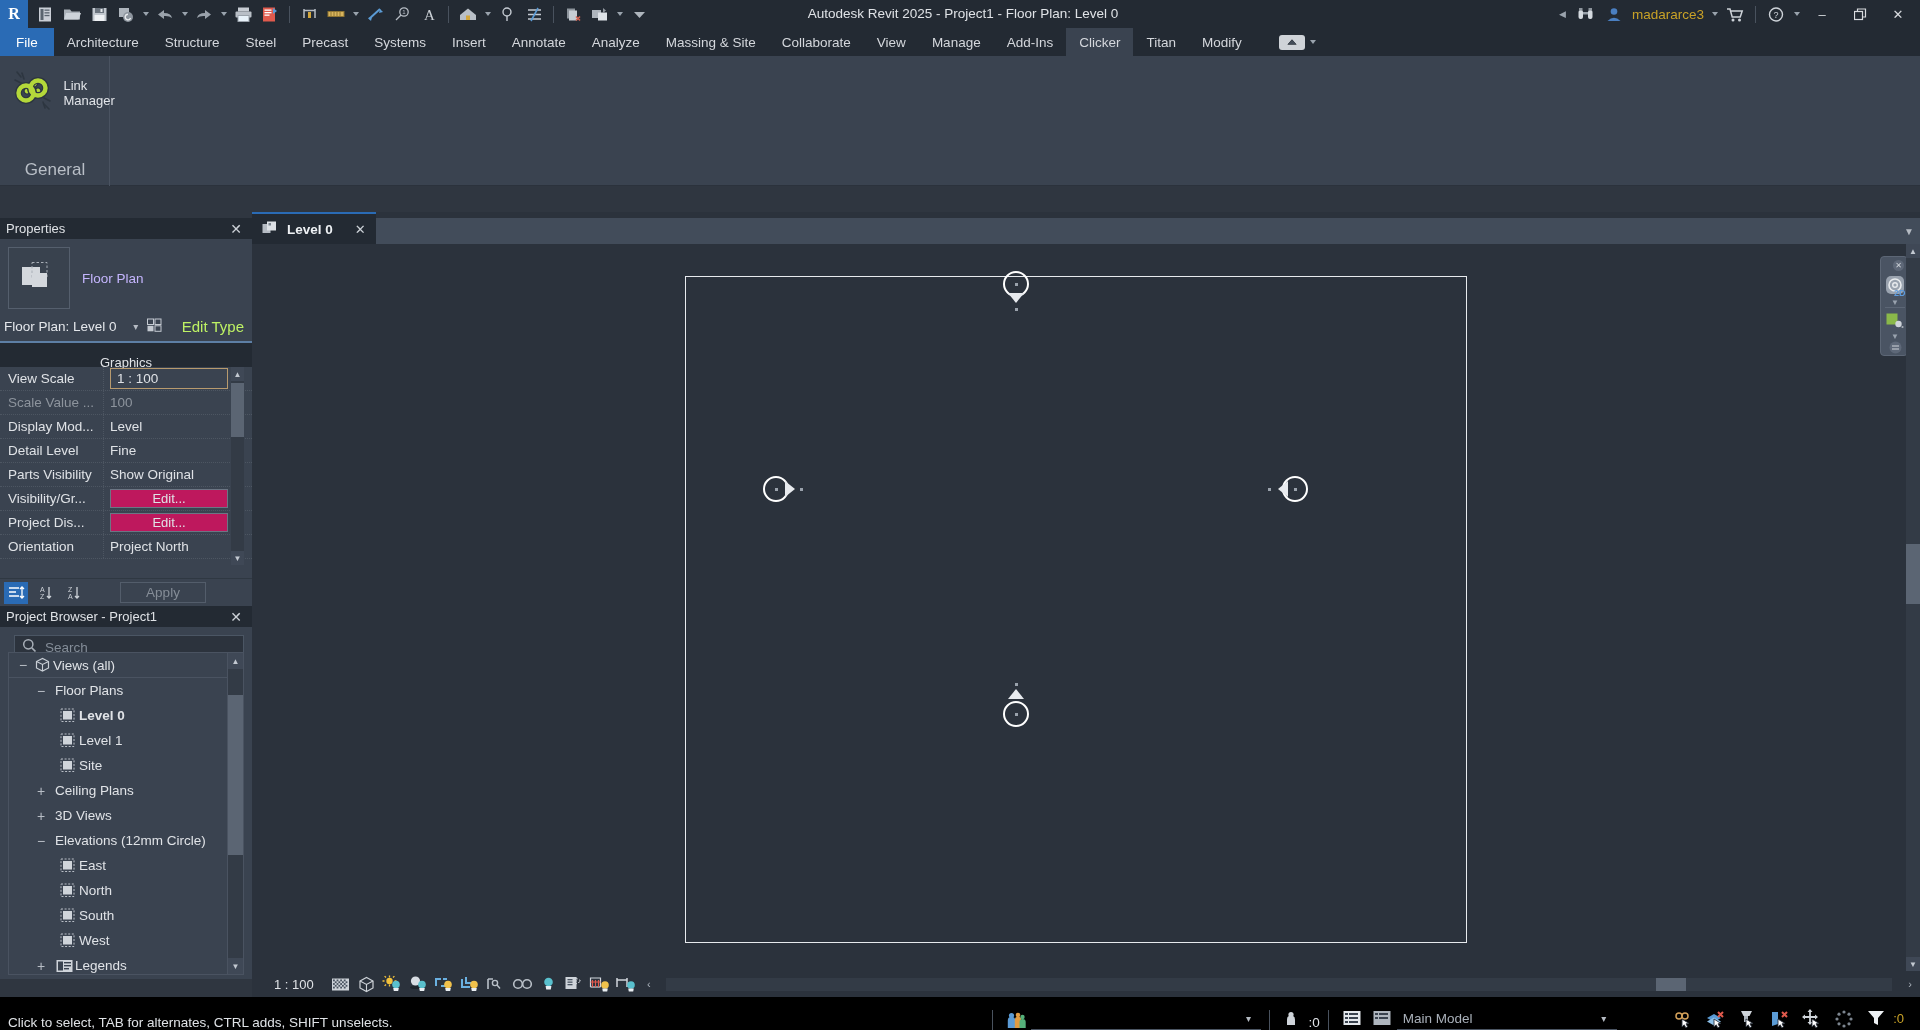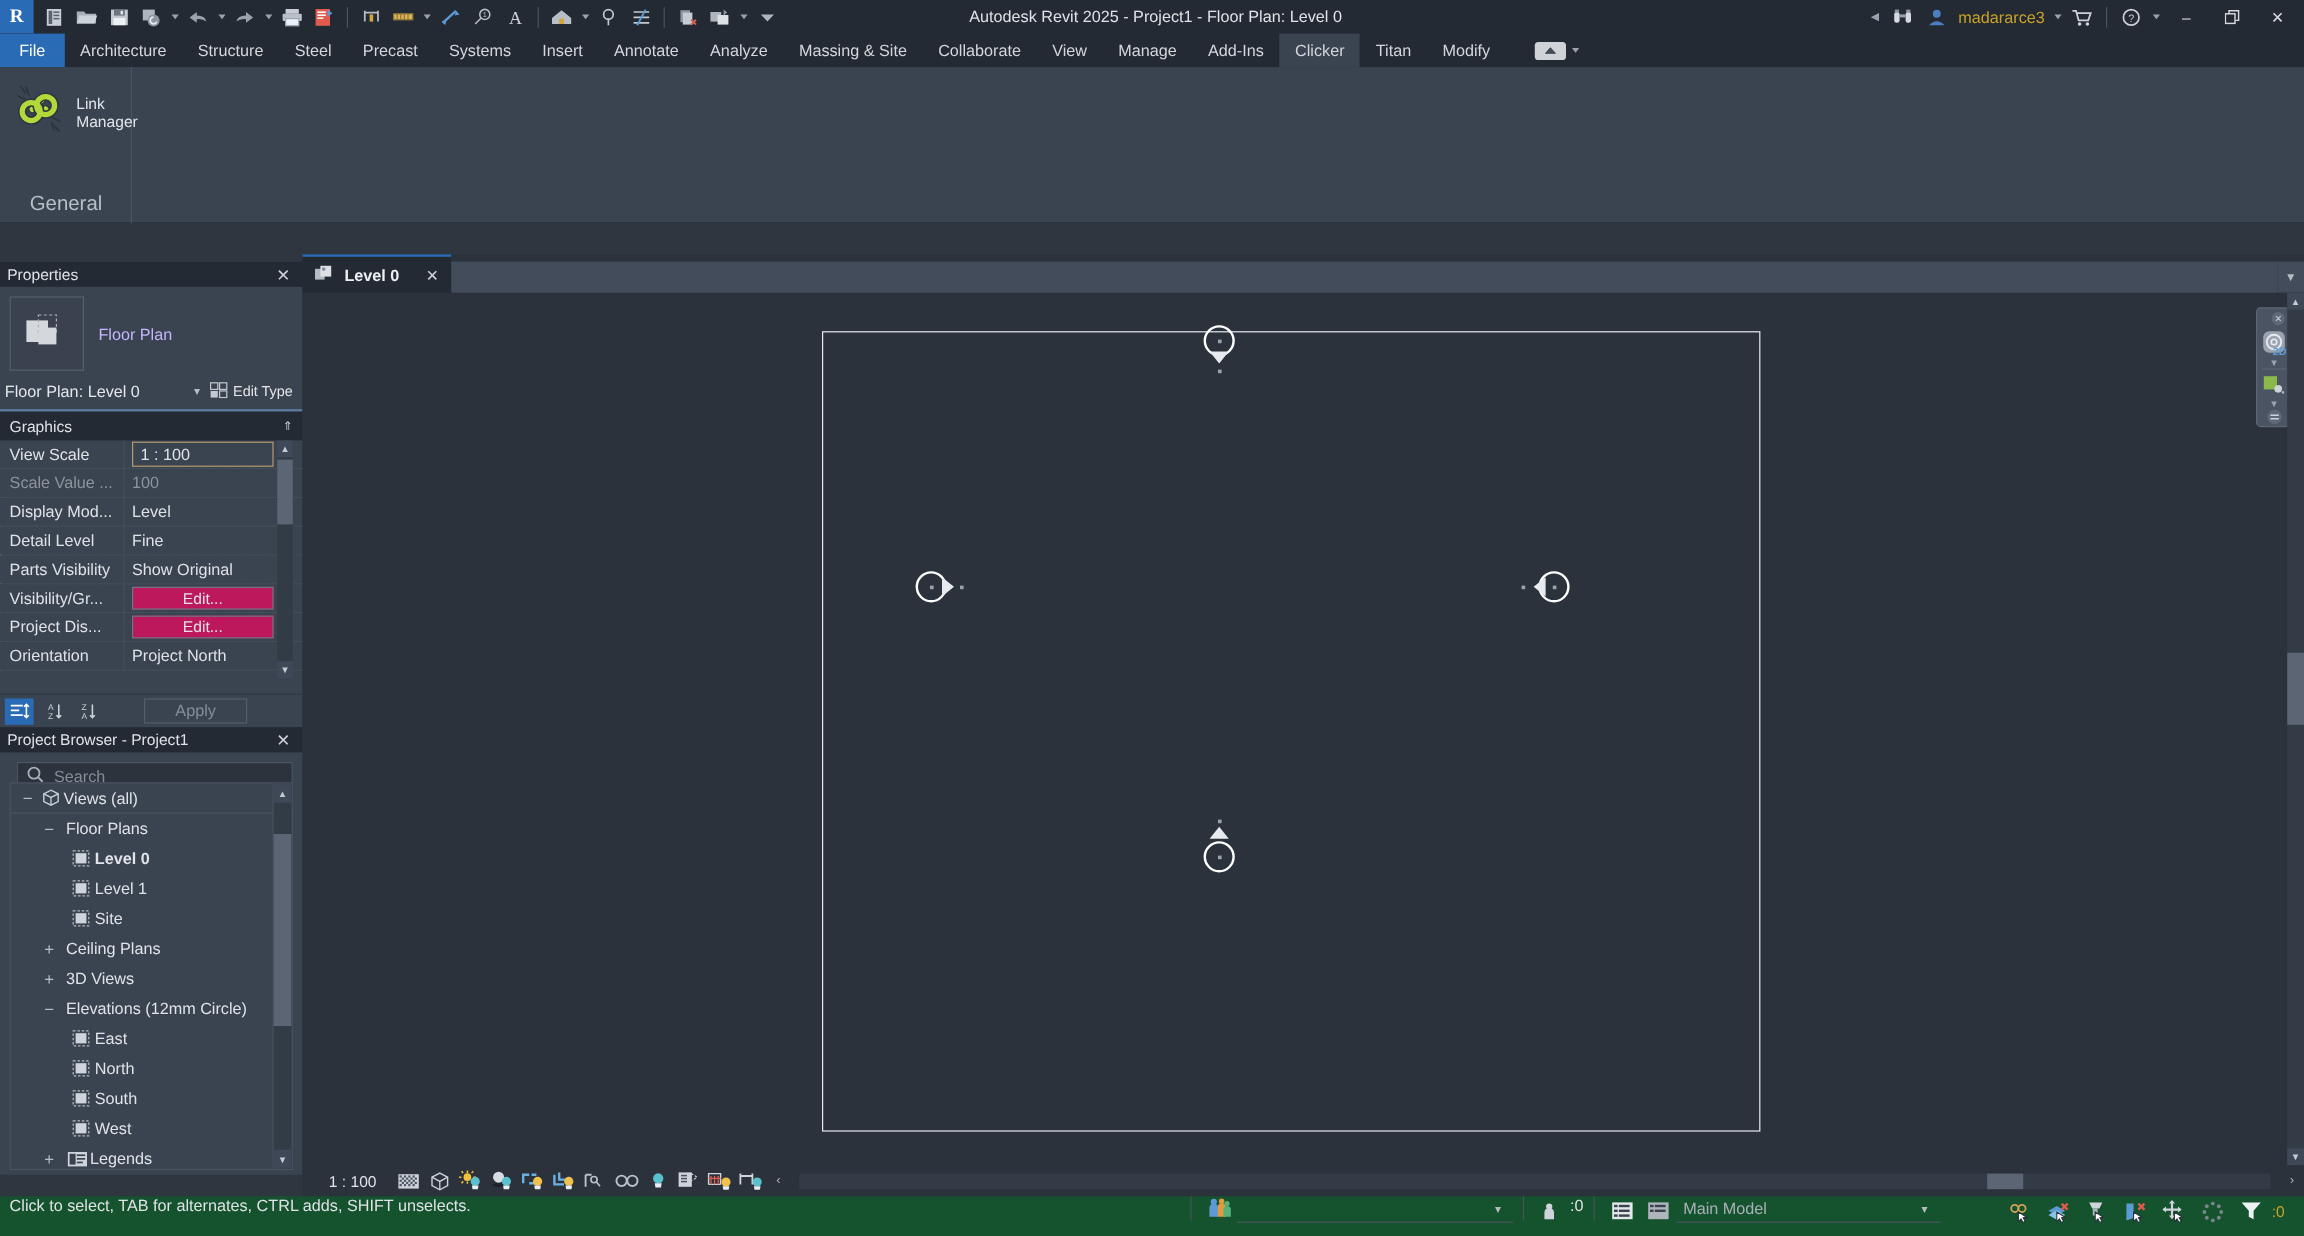--- a/index.html
+++ b/index.html
@@ -119,27 +119,27 @@
     display: flex; align-items: center; padding: 0 2px 4px 4px; gap: 4px;
     border-bottom: 2px solid #5d7fa5;
   }
   .prop-combo {
     flex: 1; display: flex; align-items: center; font-size: 13.5px; color: #e4e7eb;
     height: 22px;
   }
   .prop-combo .cval { flex: 1; }
   .caret-dn { width: 14px; text-align: center; font-size: 10px; color: #b5bbc3; }
   .edit-type {
-    display: flex; align-items: center; gap: 4px; font-size: 12px;
-    color: #e5e5e5; padding-right: 6px;
+    display: flex; align-items: center; gap: 20px; font-size: 15px;
+    color: #bef264; padding-right: 6px;
   }
 
   .grp-header {
     height: 20px; background: #232a33; display: flex; align-items: center;
-    padding: 12px 8px; font-size: 13px; color: #e0e3e7;
+    padding: 12px 8px; font-size: 13px; color: #e0e3e7; flex-direction: column;
   }
   .grp-header .gh-lbl { flex: 1; }
 
   .prop-rows { position: relative; }
   .prow {
     display: flex; align-items: stretch; height: 24px; font-size: 13.5px;
     border-bottom: 1px dotted #4d5662;
   }
   .pk {
     width: 104px; padding-left: 8px; display: flex; align-items: center;
@@ -300,21 +300,21 @@
     flex: 1; height: 13px; margin: 0 8px; background: #333b46; position: relative;
   }
   .hscroll .hthumb {
     position: absolute; left: 990px; top: 0; width: 30px; height: 13px; background: #5b6573;
   }
   .hs-right { width: 20px; text-align: center; font-size: 11px; color: #aab1ba; }
 
   
   .statusbar {
     position: absolute; left: 0; top: 997px; width: 1920px; height: 33px;
-    background: #14532d; display: flex; align-items: flex-start; border-top: 1px solid #3c4插;
+    background: #000000; display: flex; align-items: flex-end; border-top: 1px solid #3c4插;
   }
   .sb-msg { font-size: 13.5px; color: #dfe2e6; padding-left: 8px; }
   .sb-sep { width: 1px; height: 20px; background: #49525e; margin: 0 8px; }
   .sb-wsicon { width: 30px; display: flex; align-items: center; justify-content: center; }
   .sb-combo {
     height: 22px; border-bottom: 1px solid #4b5563; display: flex; align-items: center;
     font-size: 13.5px; color: #a9b0b9; padding: 0 6px;
   }
   .sb-combo .cv { flex: 1; }
   .sb-count { font-size: 13.5px; color: #dfe2e6; }

